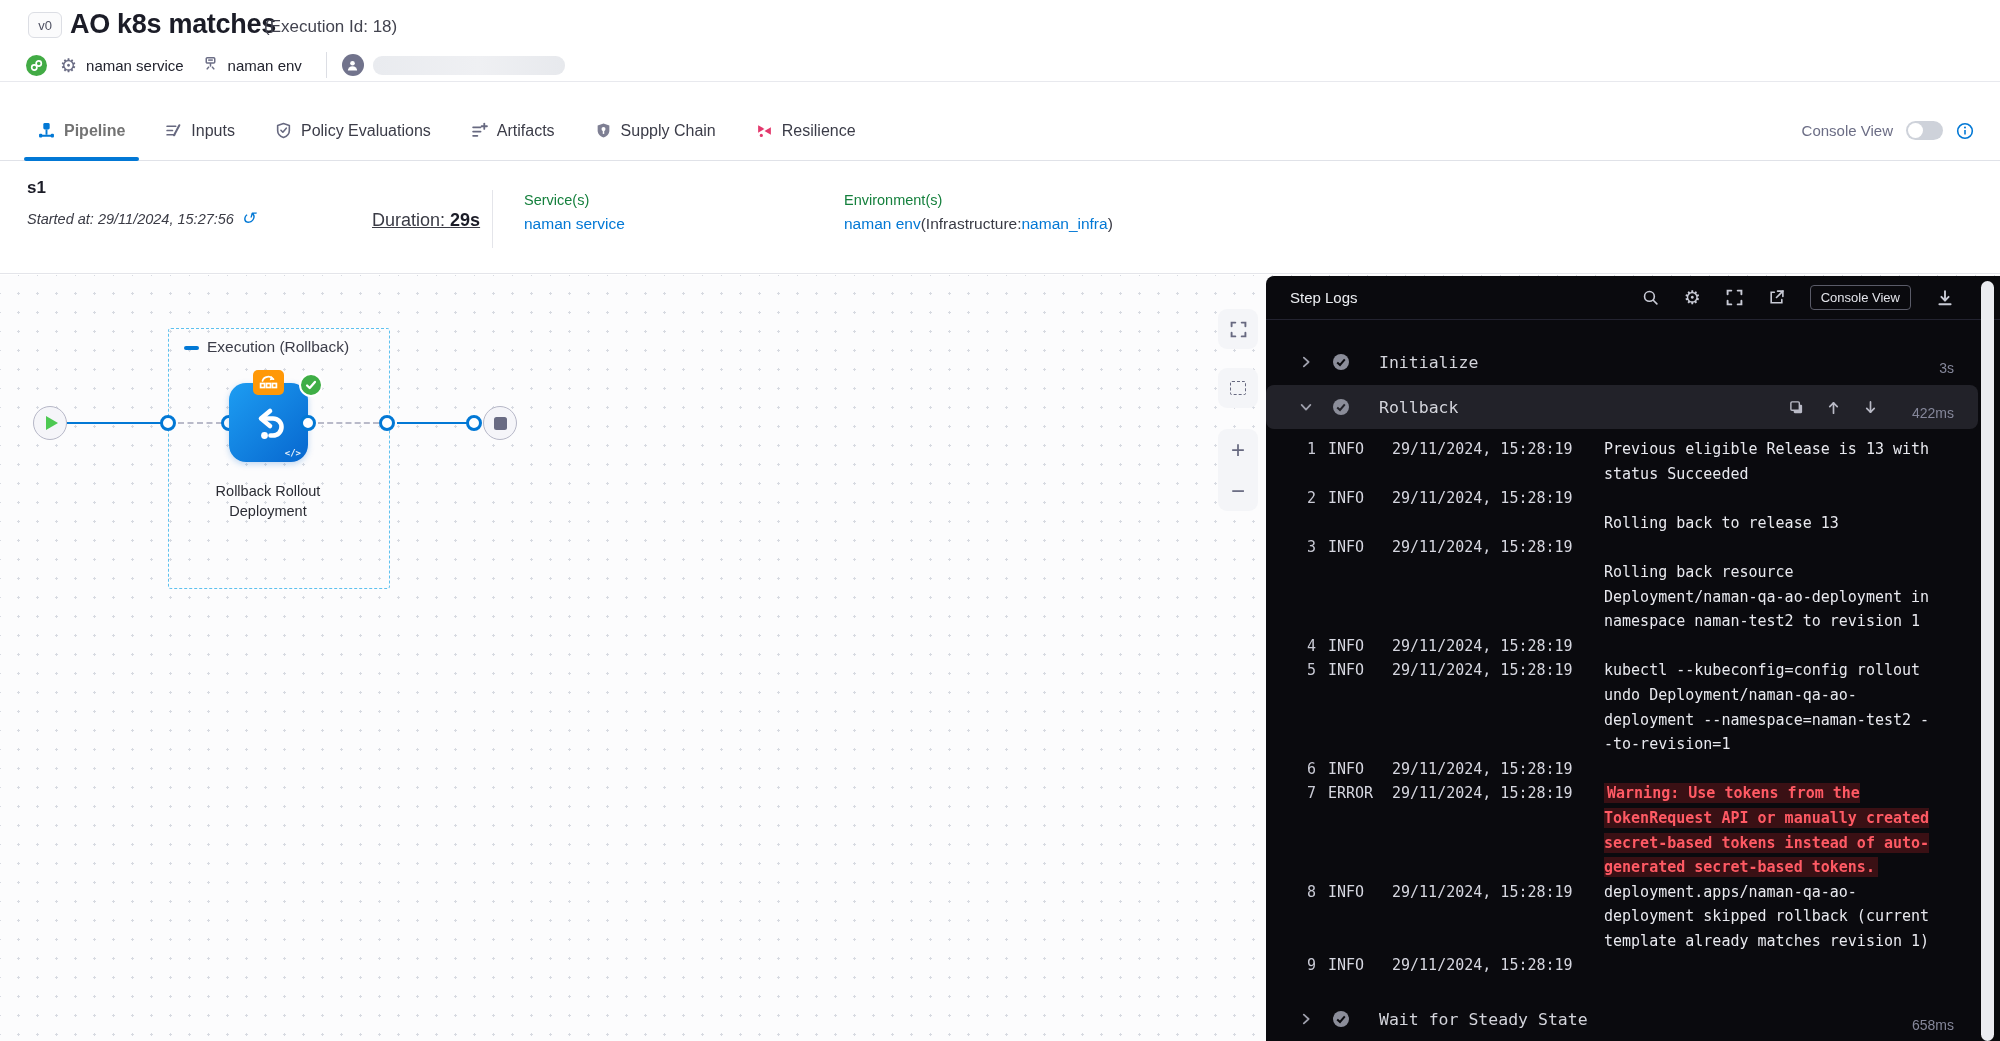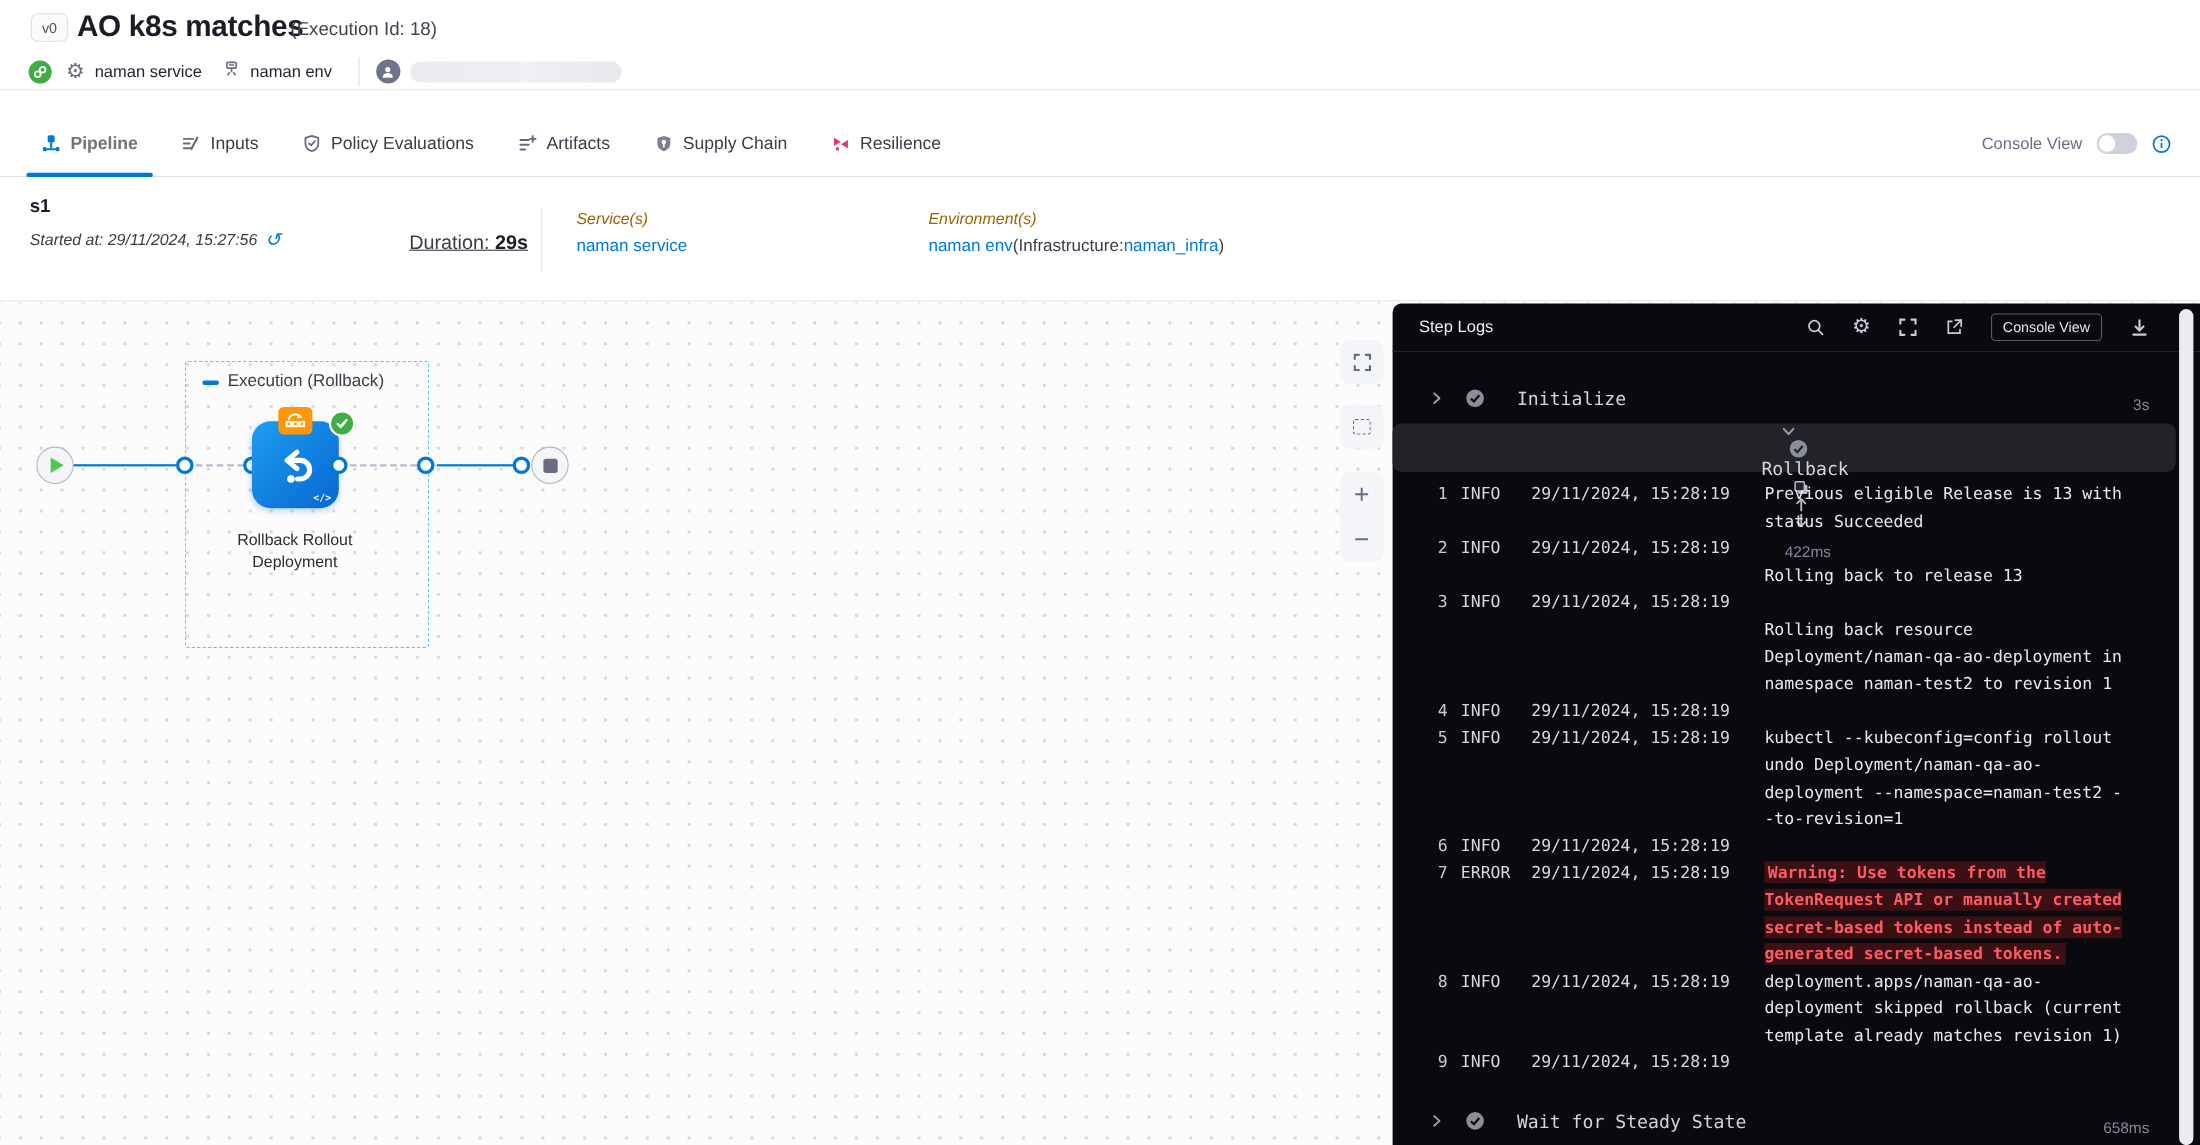--- a/index.html
+++ b/index.html
@@ -44,21 +44,21 @@
   
   .stagebar { position:absolute; top:162px; left:0; right:0; height:112px; background:#fff;
               border-bottom:1px solid #e4e5ea; }
   .stage-name { position:absolute; left:27px; top:16px; font-size:17px; font-weight:700; color:#1b1c27; }
   .started { position:absolute; left:27px; top:48px; font-size:14.5px; color:#3a3b45; display:flex; align-items:center; gap:7px;font-style:italic; }
   .hist { color:#0278d5; font-size:17px; line-height:1; }
   .duration { position:absolute; left:372px; top:48px; font-size:18px; color:#3a3b45;text-decoration:underline; }
   .duration b { color:#1b1c27; }
   .stage-div { position:absolute; left:492px; top:28px; width:1px; height:58px; background:#e4e5ea; }
   .kvblock { position:absolute; top:30px; }
-  .kvblock .klabel { font-size:14.5px; color:#a16207;font-style:italic; }
+  .kvblock .klabel { font-size:14.5px; color:#15803d; }
   .kvblock .kval { margin-top:7px; font-size:15.5px; color:#0278d5; }
   .kvblock .kval .dark { color:#3a3b45; }
   .svc-block { left:524px; } .env-block { left:844px; }
   a.link { color:#0278d5; text-decoration:none; cursor:pointer; }
 
   
   .canvas { position:absolute; top:275px; left:0; width:2000px; height:766px; background:#fcfcfd;
             background-image:radial-gradient(circle,#d7dae1 1.3px, transparent 1.4px);
             background-size:19px 19px; background-position:9px 9px; }
   .edge { position:absolute; height:0; }
@@ -98,21 +98,21 @@
               border-top-left-radius:8px; display:flex; flex-direction:column; color:#e6e7ee; }
   .lp-header { height:44px; min-height:44px; border-bottom:1px solid #232330; display:flex; align-items:center;
                padding:0 46px 0 24px; gap:25px; }
   .lp-title { font-size:15px; color:#eceef2; flex:1; }
   .lp-ico { display:flex; color:#c9cbd6; cursor:pointer; }
   .lp-gear { font-size:19px; color:#c9cbd6; line-height:1; cursor:pointer; }
   .cv-btn { border:1px solid #5a5b68; border-radius:4px; color:#e3e4ea; font-size:13px; padding:4px 10px; cursor:pointer; white-space:nowrap; }
   .steprow { height:40px; min-height:40px; display:flex; align-items:center; padding:0 24px 0 33px;
              margin-right:22px; gap:0; cursor:pointer; }
   .steprow.first { margin-top:22px; }
-  .steprow.hl { height:44px; min-height:44px; background:#222229; border-radius:8px; margin-top:3px;flex-direction:column; }
+  .steprow.hl { height:44px; min-height:44px; background:#222229; border-radius:8px; margin-top:3px; }
   .chev { width:16px; display:flex; color:#9fa0ac; }
   .scheck { margin-left:17px; display:flex; }
   .sname { margin-left:29px; font-family:"DejaVu Sans Mono",monospace; font-size:16.5px; color:#d4d5dc; flex:1; }
   .srow-ico { display:flex; color:#b9bac6; margin-left:22px; cursor:pointer; }
   .sdur { font-size:14px; color:#85879a; margin-left:24px; min-width:52px; text-align:right;margin-top:12px; }
   .steprow.footer { margin-top:auto; height:36px; min-height:36px; margin-bottom:4px; }
   #log-lines { padding:8px 46px 0 34px; font-family:"DejaVu Sans Mono",monospace; font-size:15px; line-height:24.6px; }
   .log-line { display:grid; grid-template-columns:16px 52px 200px 1fr; column-gap:12px; }
   .ln-num { text-align:right; color:#c8c9d4; }
   .ln-level { color:#d6d7e0; }

